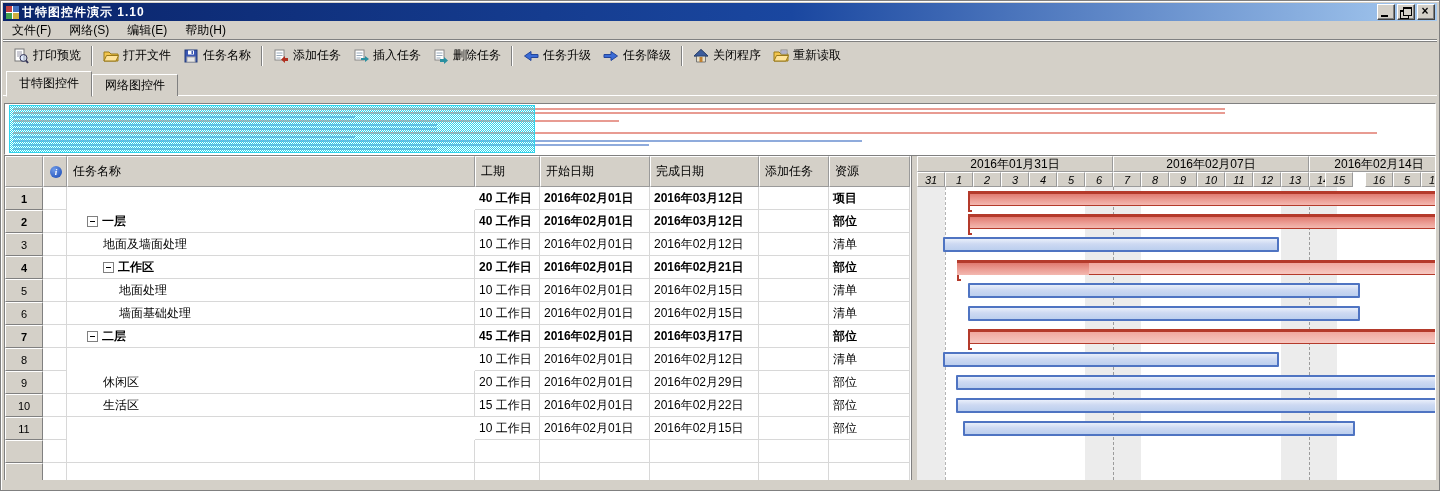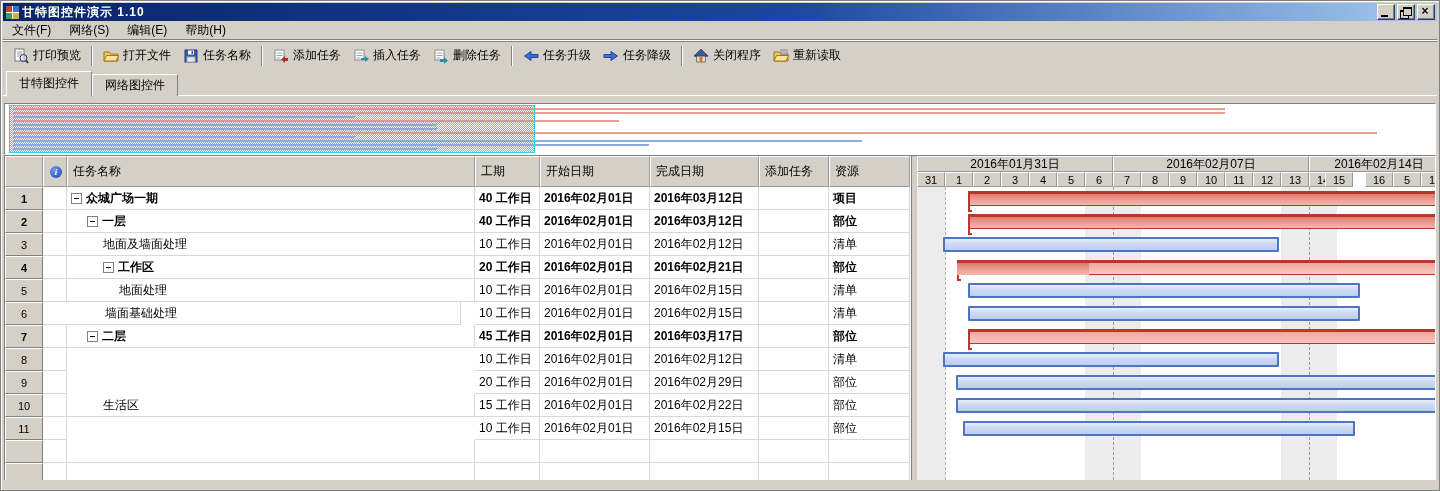--- a/index.html
+++ b/index.html
@@ -63,21 +63,21 @@
     position:relative;margin-right:4px;flex:0 0 11px;}
   .expander::after{content:"";position:absolute;left:2px;top:4px;width:5px;height:1px;background:#000;}
   .splitter{position:absolute;left:905px;top:0;bottom:0;width:7px;background:#d4d0c8;
     border-left:1px solid #fff;border-right:1px solid #808080;box-shadow:inset -1px 0 0 #fff,inset 1px 0 0 #808080;}
   .gantt{position:absolute;left:912px;top:0;right:0;bottom:0;overflow:hidden;background:#fff;}
   .g-week{position:absolute;top:0;height:16px;box-sizing:border-box;background:#d4d0c8;
     border:1px solid #9a9a9a;border-top-color:#fff;border-left-color:#fff;
     text-align:center;line-height:15px;white-space:nowrap;overflow:hidden;}
   .g-day{position:absolute;top:16px;height:15px;width:28px;box-sizing:border-box;background:#d4d0c8;
     border:1px solid #9a9a9a;border-top-color:#fff;border-left-color:#fff;
-    text-align:center;line-height:14px;font-size:11px;}
+    text-align:center;line-height:14px;font-size:11px;font-style:italic;}
   .g-body{position:absolute;left:0;top:31px;right:0;bottom:0;background:#fff;}
   .wkband{position:absolute;top:0;bottom:0;background:#ececec;}
   .vdash{position:absolute;top:0;bottom:0;width:0;border-left:1px dashed #9c9c9c;}
   .vdash.month{border-left-color:#b4b4b4;}
   .bar{position:absolute;height:15px;box-sizing:border-box;}
   .bar.blue{border:2px solid #4f74c2;border-radius:1px;background:linear-gradient(180deg,#e9effa,#cdd9f2 45%,#bccfee);}
   .bar.red{border:1px solid #b43a2b;border-top-width:3px;background:linear-gradient(180deg,#e07a70,#ec9e95 55%,#f3b8b0);}
   .bar.red.light{background:linear-gradient(180deg,#f0a89f,#f6c8c1);}
   .bar.red::before{content:"";position:absolute;left:-1px;top:-3px;width:2px;height:21px;background:#b43a2b;}
   .bar.red::after{content:"";position:absolute;left:-1px;top:16px;width:4px;height:2px;background:#b43a2b;}
@@ -233,24 +233,20 @@
         <div class="th" style="left: 470px; width: 65px;">工期</div>
         <div class="th" style="left: 645px; width: 109px;">完成日期</div>
         <div class="th" style="left: 535px; width: 110px;">开始日期</div>
         <div class="th" style="left: 754px; width: 70px;">添加任务</div>
         <div class="th" style="left: 824px; width: 81px;">资源</div>
       </div>
     <div class="rows" id="rows">
         <div class="trow bold" style="top: 0px;">
           <div class="td numcell" style="left: 0px; width: 38px;">1</div>
           <div class="td" style="left: 38px; width: 24px;"></div>
-          <div class="td" style="left: 62px; width: 408px; padding-left: 4px;">
-            <span class="expander"></span>
-            <span>众城广场一期</span>
-          </div>
           <div class="td" style="left: 470px; width: 65px;">40 工作日</div>
           <div class="td" style="left: 535px; width: 110px;">2016年02月01日</div>
           <div class="td" style="left: 645px; width: 109px;">2016年03月12日</div>
           <div class="td" style="left: 754px; width: 70px;"></div>
           <div class="td" style="left: 824px; width: 81px;">项目</div>
         </div>
         <div class="trow bold" style="top: 23px;">
           <div class="td numcell" style="left: 0px; width: 38px;">2</div>
           <div class="td" style="left: 38px; width: 24px;"></div>
           <div class="td" style="left: 62px; width: 408px; padding-left: 20px;">
@@ -296,21 +292,21 @@
           </div>
           <div class="td" style="left: 470px; width: 65px;">10 工作日</div>
           <div class="td" style="left: 535px; width: 110px;">2016年02月01日</div>
           <div class="td" style="left: 645px; width: 109px;">2016年02月15日</div>
           <div class="td" style="left: 754px; width: 70px;"></div>
           <div class="td" style="left: 824px; width: 81px;">清单</div>
         </div>
         <div class="trow" style="top: 115px;">
           <div class="td numcell" style="left: 0px; width: 38px;">6</div>
           <div class="td" style="left: 38px; width: 24px;"></div>
-          <div class="td" style="left: 48px; width: 408px; padding-left: 52px;">
+          <div class="td" style="left: 62px; width: 408px; padding-left: 52px;">
             <span>墙面基础处理</span>
           </div>
           <div class="td" style="left: 470px; width: 65px;">10 工作日</div>
           <div class="td" style="left: 535px; width: 110px;">2016年02月01日</div>
           <div class="td" style="left: 645px; width: 109px;">2016年02月15日</div>
           <div class="td" style="left: 754px; width: 70px;"></div>
           <div class="td" style="left: 824px; width: 81px;">清单</div>
         </div>
         <div class="trow bold" style="top: 138px;">
           <div class="td numcell" style="left: 0px; width: 38px;">7</div>
@@ -330,20 +326,23 @@
           <div class="td" style="left: 38px; width: 24px;"></div>
           <div class="td" style="left: 470px; width: 65px;">10 工作日</div>
           <div class="td" style="left: 535px; width: 110px;">2016年02月01日</div>
           <div class="td" style="left: 645px; width: 109px;">2016年02月12日</div>
           <div class="td" style="left: 754px; width: 70px;"></div>
           <div class="td" style="left: 824px; width: 81px;">清单</div>
         </div>
         <div class="trow" style="top: 184px;">
           <div class="td numcell" style="left: 0px; width: 38px;">9</div>
           <div class="td" style="left: 38px; width: 24px;"></div>
+          <div class="td" style="left: 62px; width: 408px; padding-left: 36px;">
+            <span>休闲区</span>
+          </div>
           <div class="td" style="left: 470px; width: 65px;">20 工作日</div>
           <div class="td" style="left: 535px; width: 110px;">2016年02月01日</div>
           <div class="td" style="left: 645px; width: 109px;">2016年02月29日</div>
           <div class="td" style="left: 754px; width: 70px;"></div>
           <div class="td" style="left: 824px; width: 81px;">部位</div>
         </div>
         <div class="trow" style="top: 207px;">
           <div class="td numcell" style="left: 0px; width: 38px;">10</div>
           <div class="td" style="left: 38px; width: 24px;"></div>
           <div class="td" style="left: 62px; width: 408px; padding-left: 36px;">

